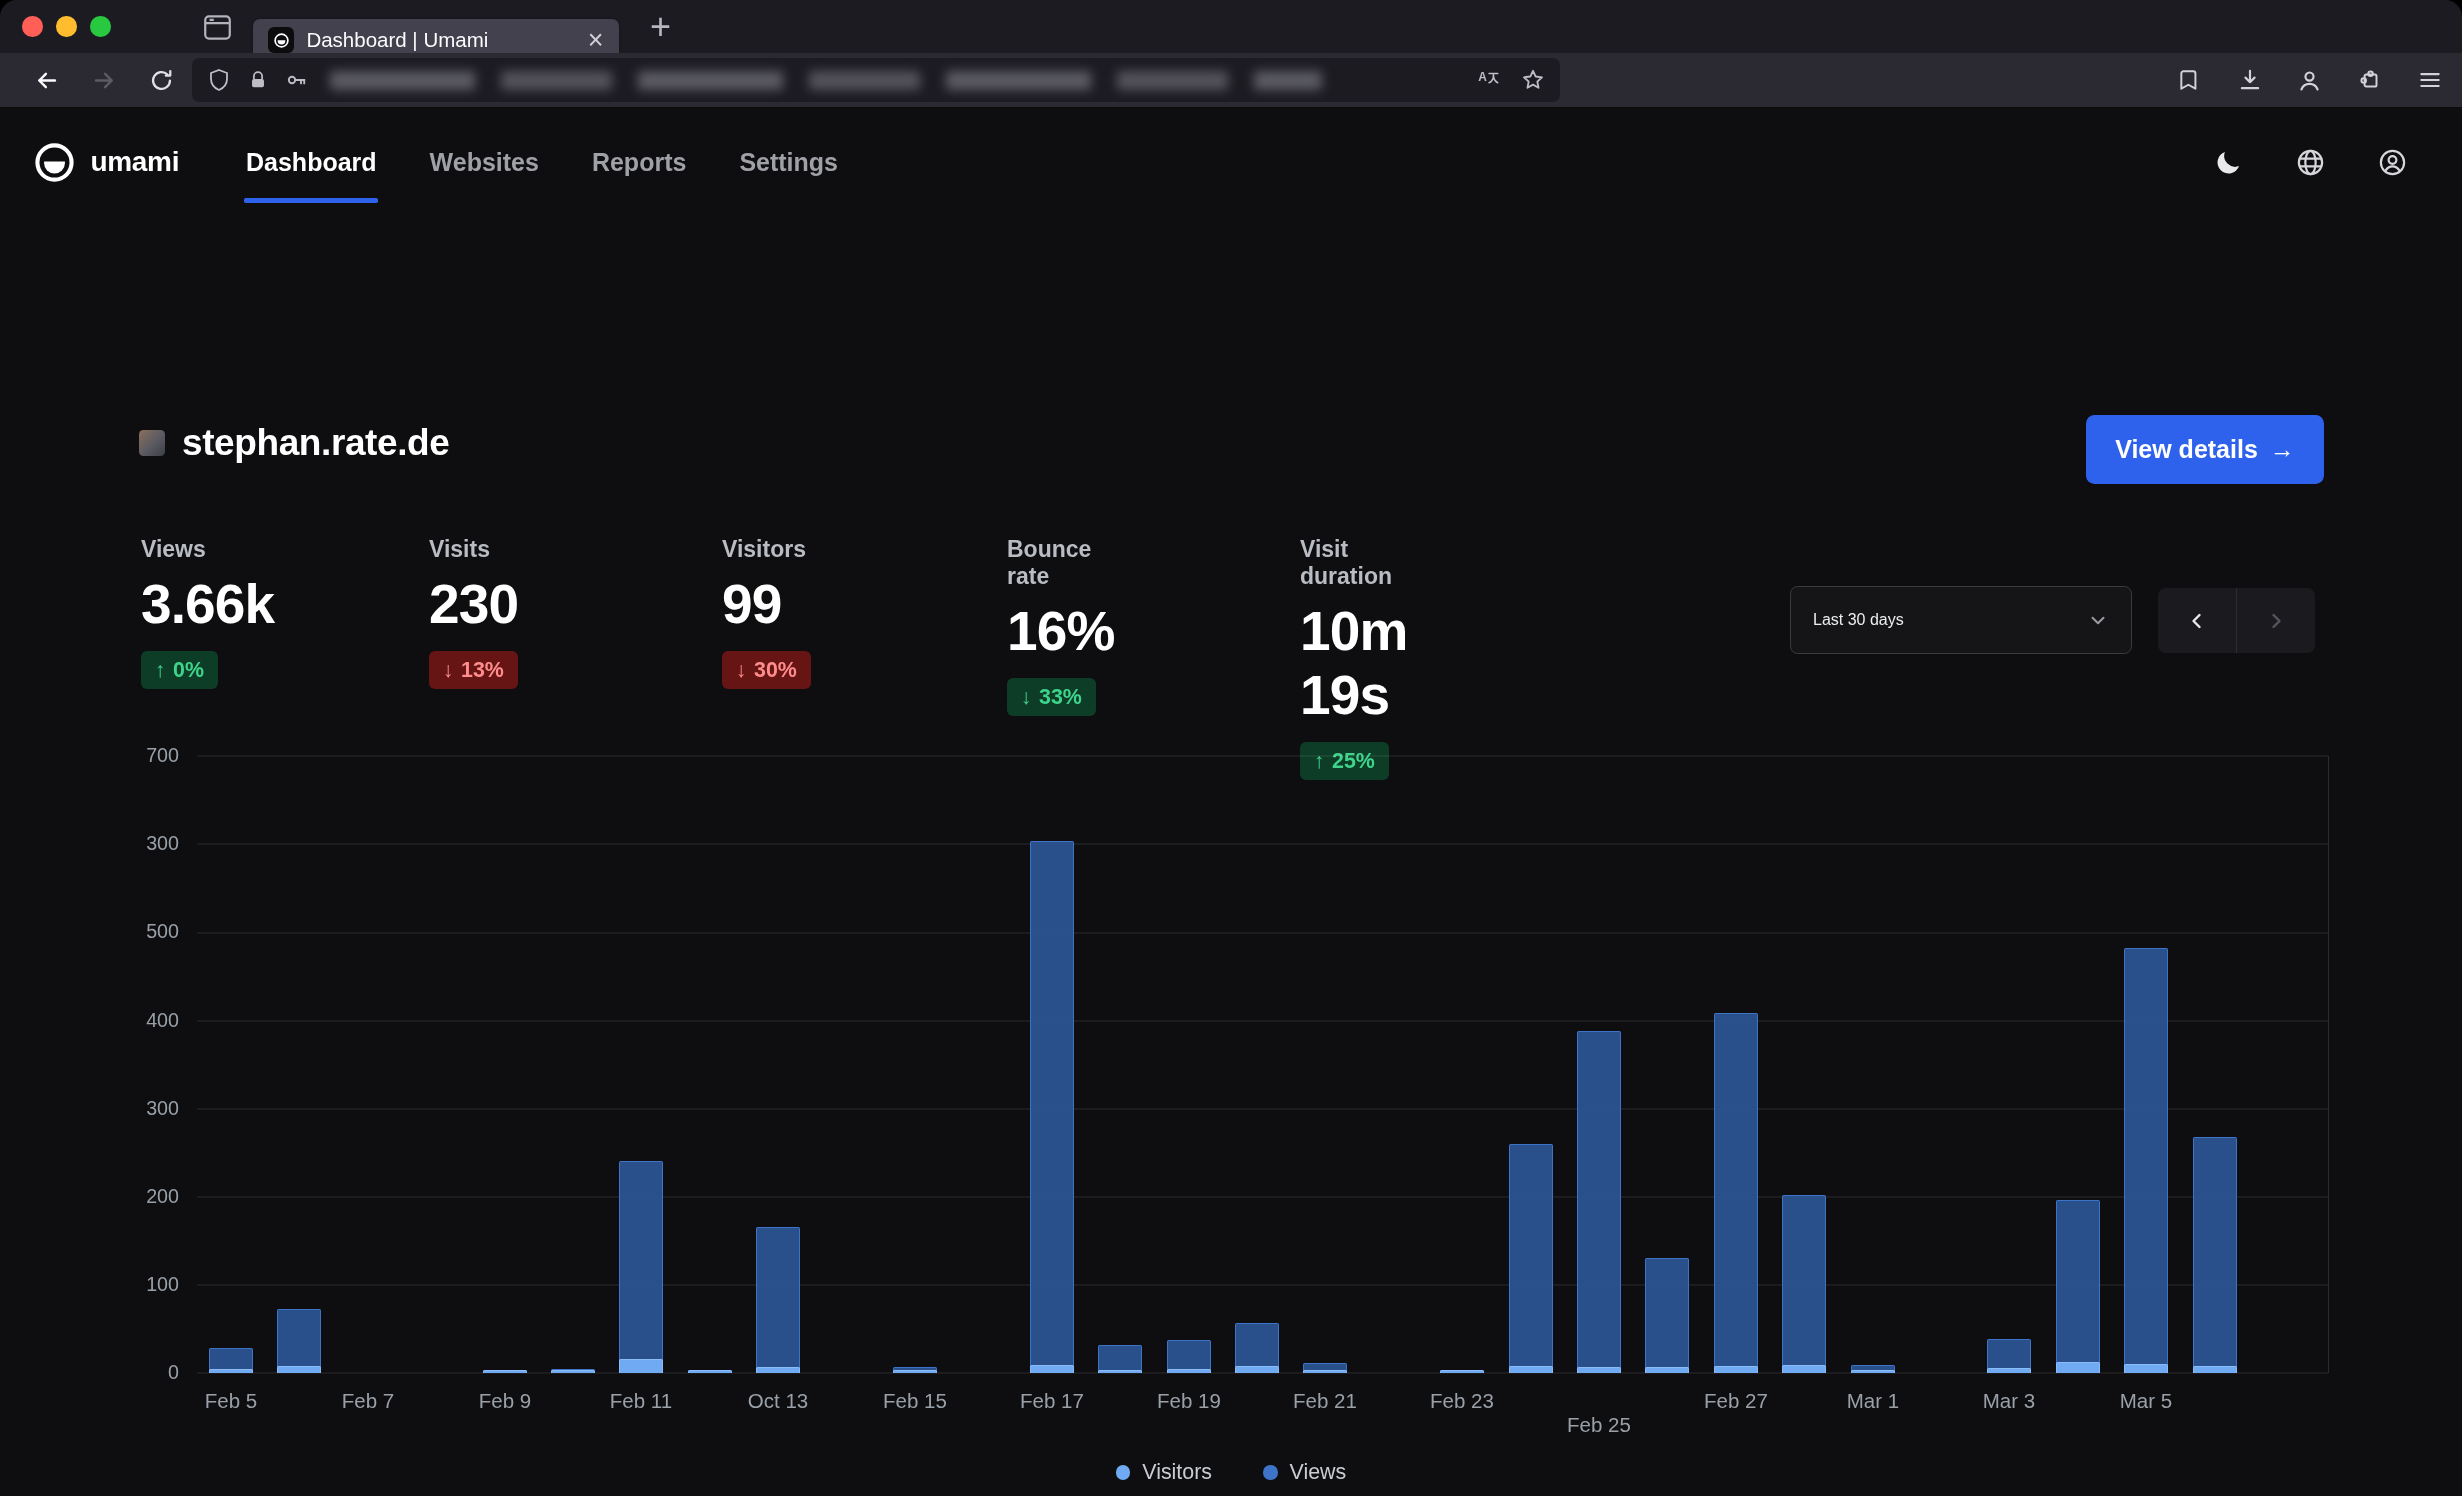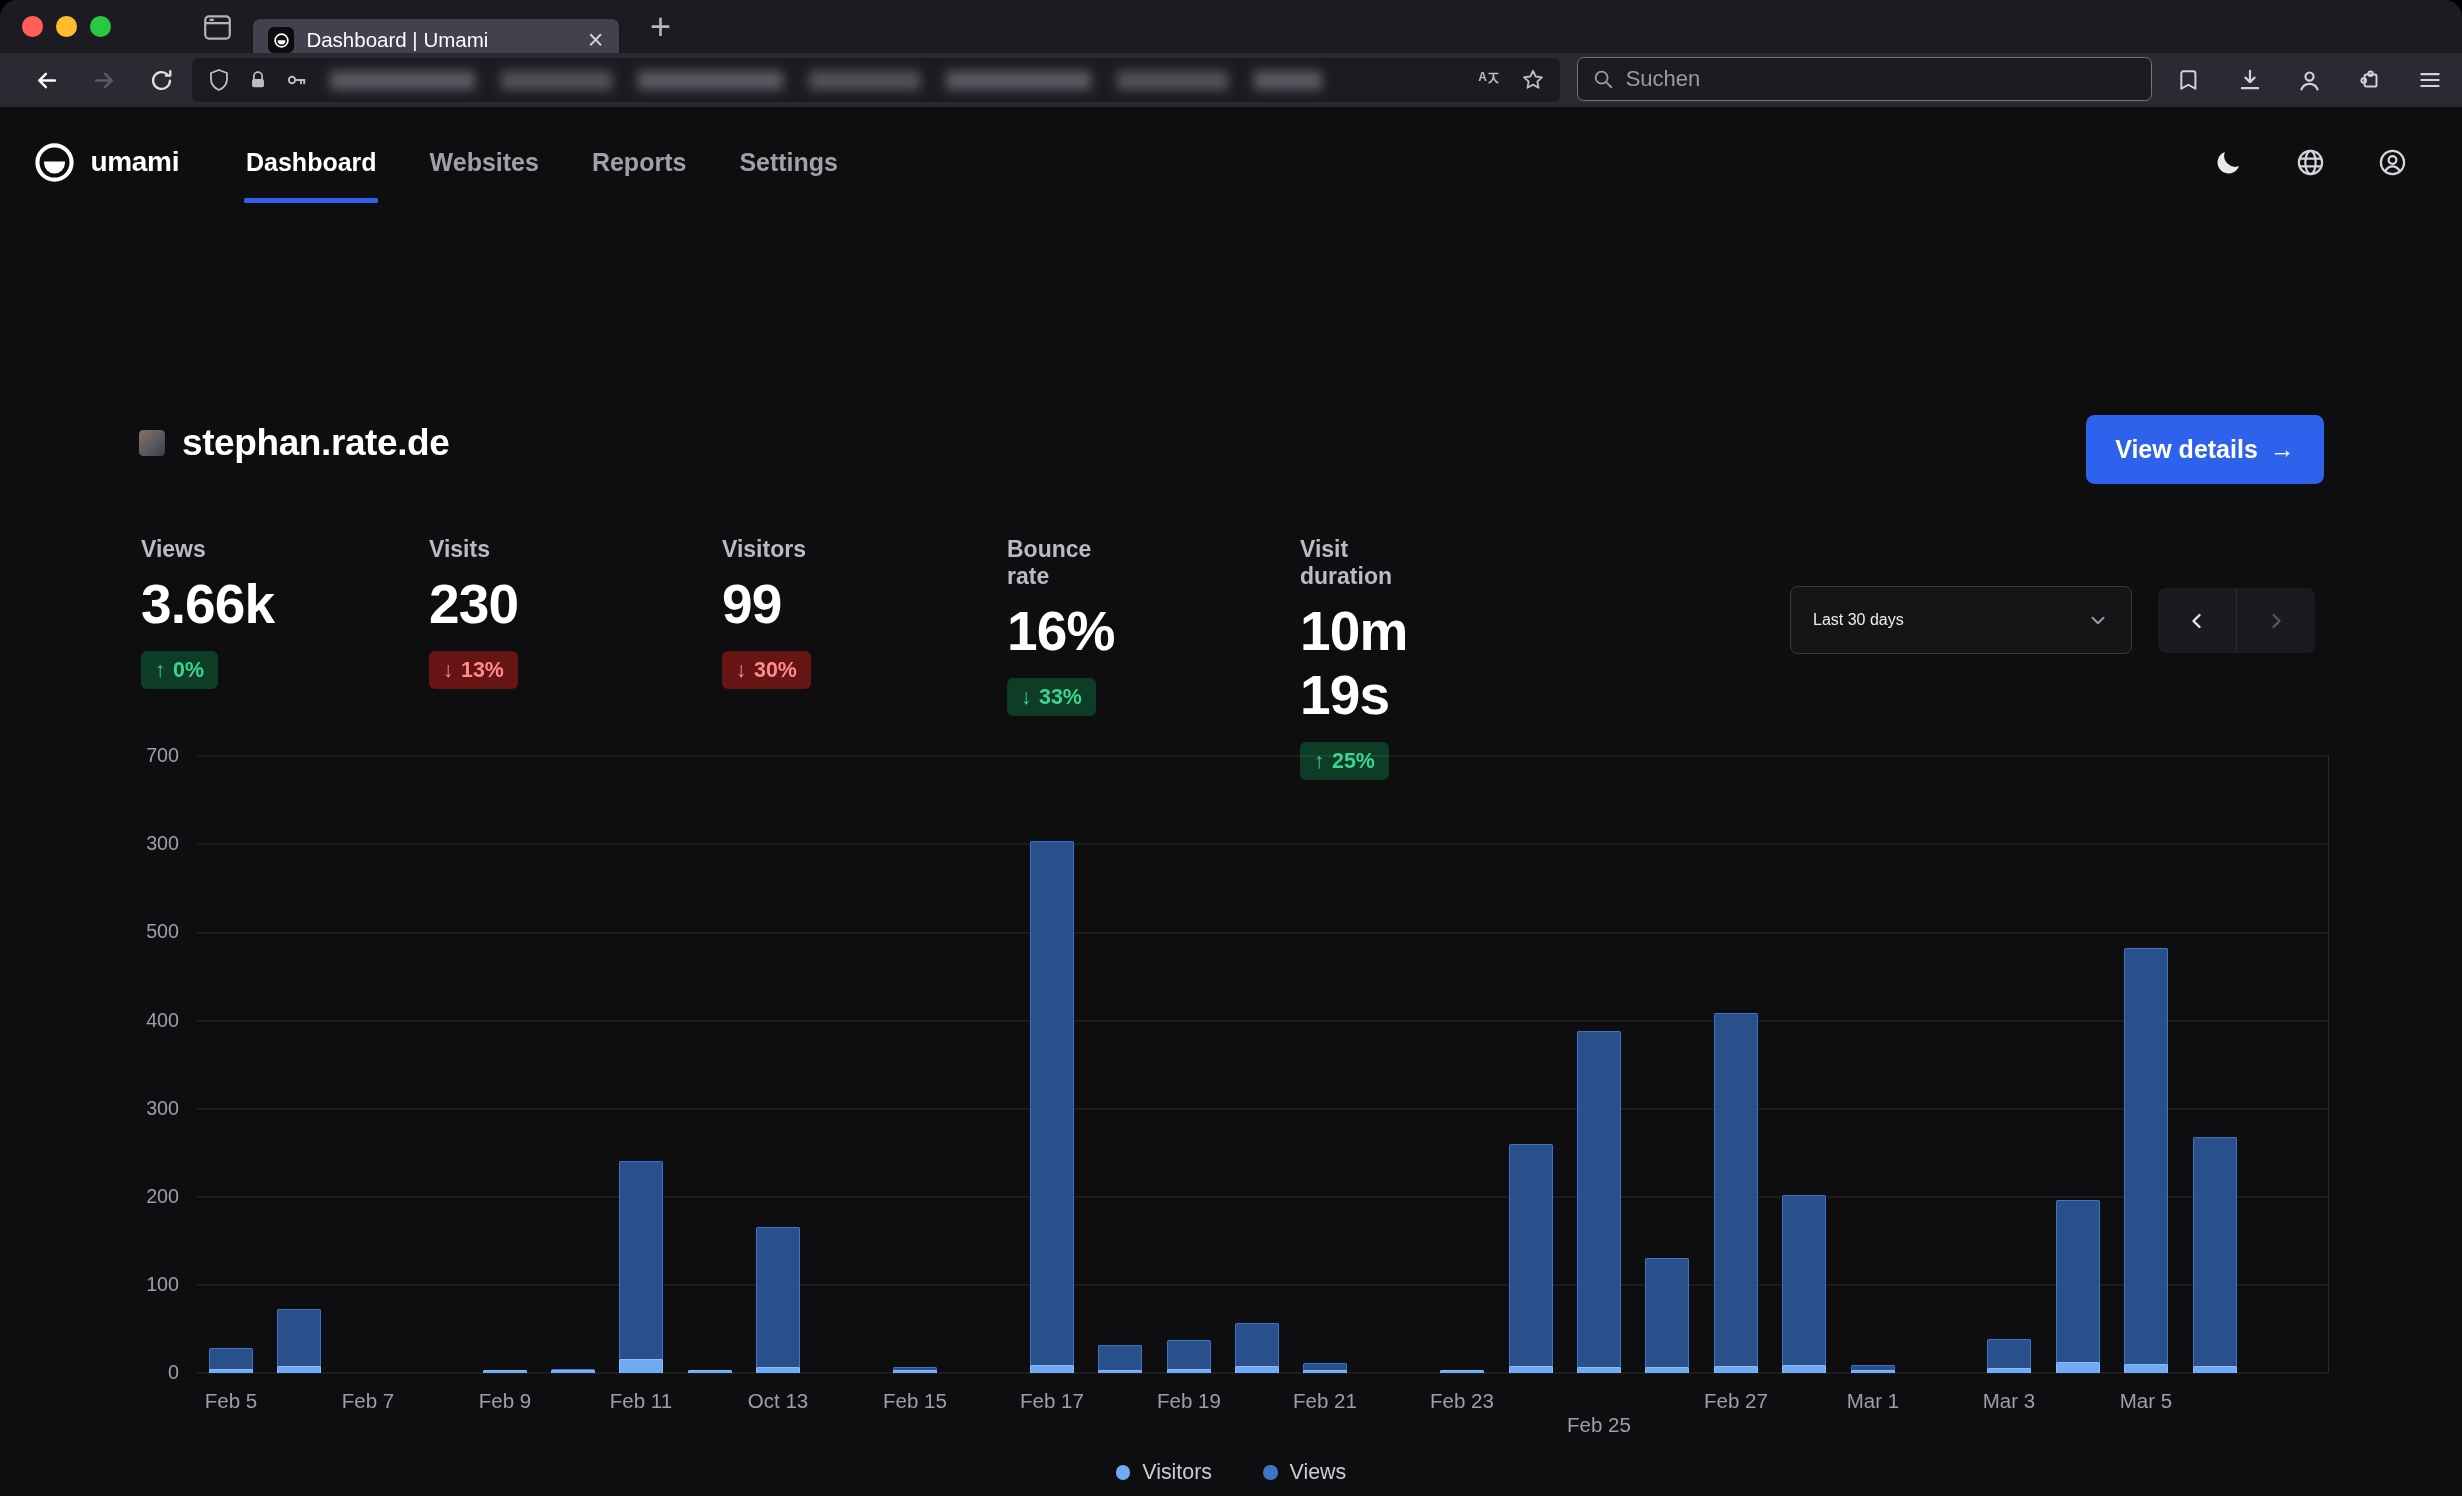--- a/index.html
+++ b/index.html
@@ -158,29 +158,20 @@
             </svg>
         </span>
         <span class="chrome-icon">
           <svg width="26" height="26" viewBox="0 0 24 24">
               <path d="M12 3.5l2.5 5.3 5.8.7-4.3 4 1.1 5.7-5.1-2.9-5.1 2.9 1.1-5.7-4.3-4 5.8-.7z" fill="none" stroke="#bdbdc6" stroke-width="1.7" stroke-linejoin="round"></path>
             </svg>
         </span>
       </div>
     </div>
 
-    <div class="searchbar">
-      <span class="chrome-icon">
-        <svg width="22" height="22" viewBox="0 0 24 24">
-            <circle cx="10.5" cy="10.5" r="6.5" fill="none" stroke="#9b9ba3" stroke-width="2"></circle>
-            <path d="M15.5 15.5L21 21" stroke="#9b9ba3" stroke-width="2" stroke-linecap="round"></path>
-          </svg>
-      </span>
-      <span class="search-ph">Suchen</span>
-    </div>
 
     <div class="right-icons">
       <div class="chrome-icon">
         <svg width="26" height="26" viewBox="0 0 24 24">
             <path d="M6 4h9a2 2 0 0 1 2 2v14l-6.5-3.6L4 20V6a2 2 0 0 1 2-2z" fill="none" stroke="#d2d2da" stroke-width="1.8" stroke-linejoin="round"></path>
           </svg>
       </div>
       <div class="chrome-icon">
         <svg width="26" height="26" viewBox="0 0 24 24">
             <path d="M12 3.5V14m0 0l-4.2-4.2M12 14l4.2-4.2" fill="none" stroke="#d2d2da" stroke-width="2" stroke-linecap="round" stroke-linejoin="round"></path>

